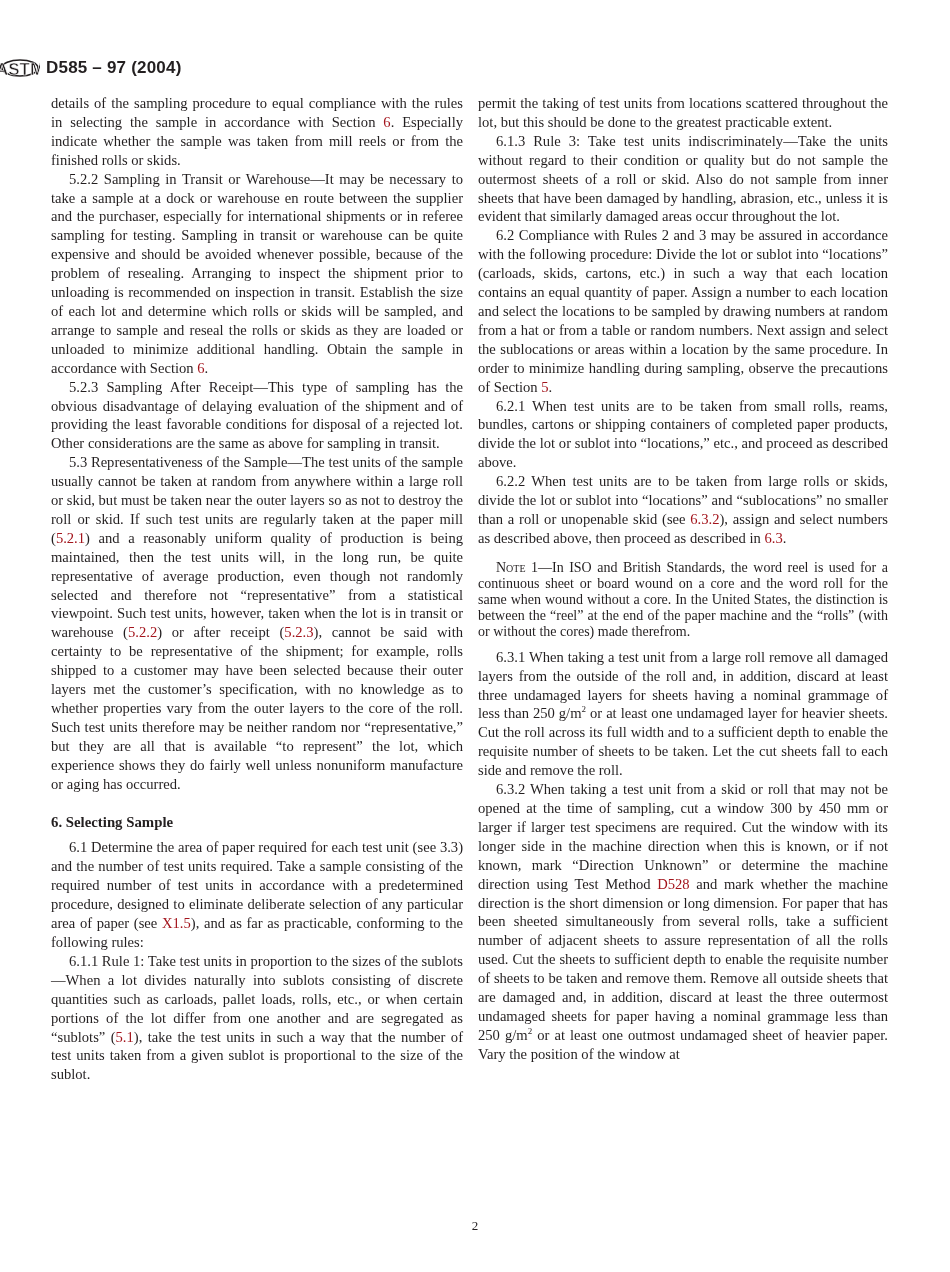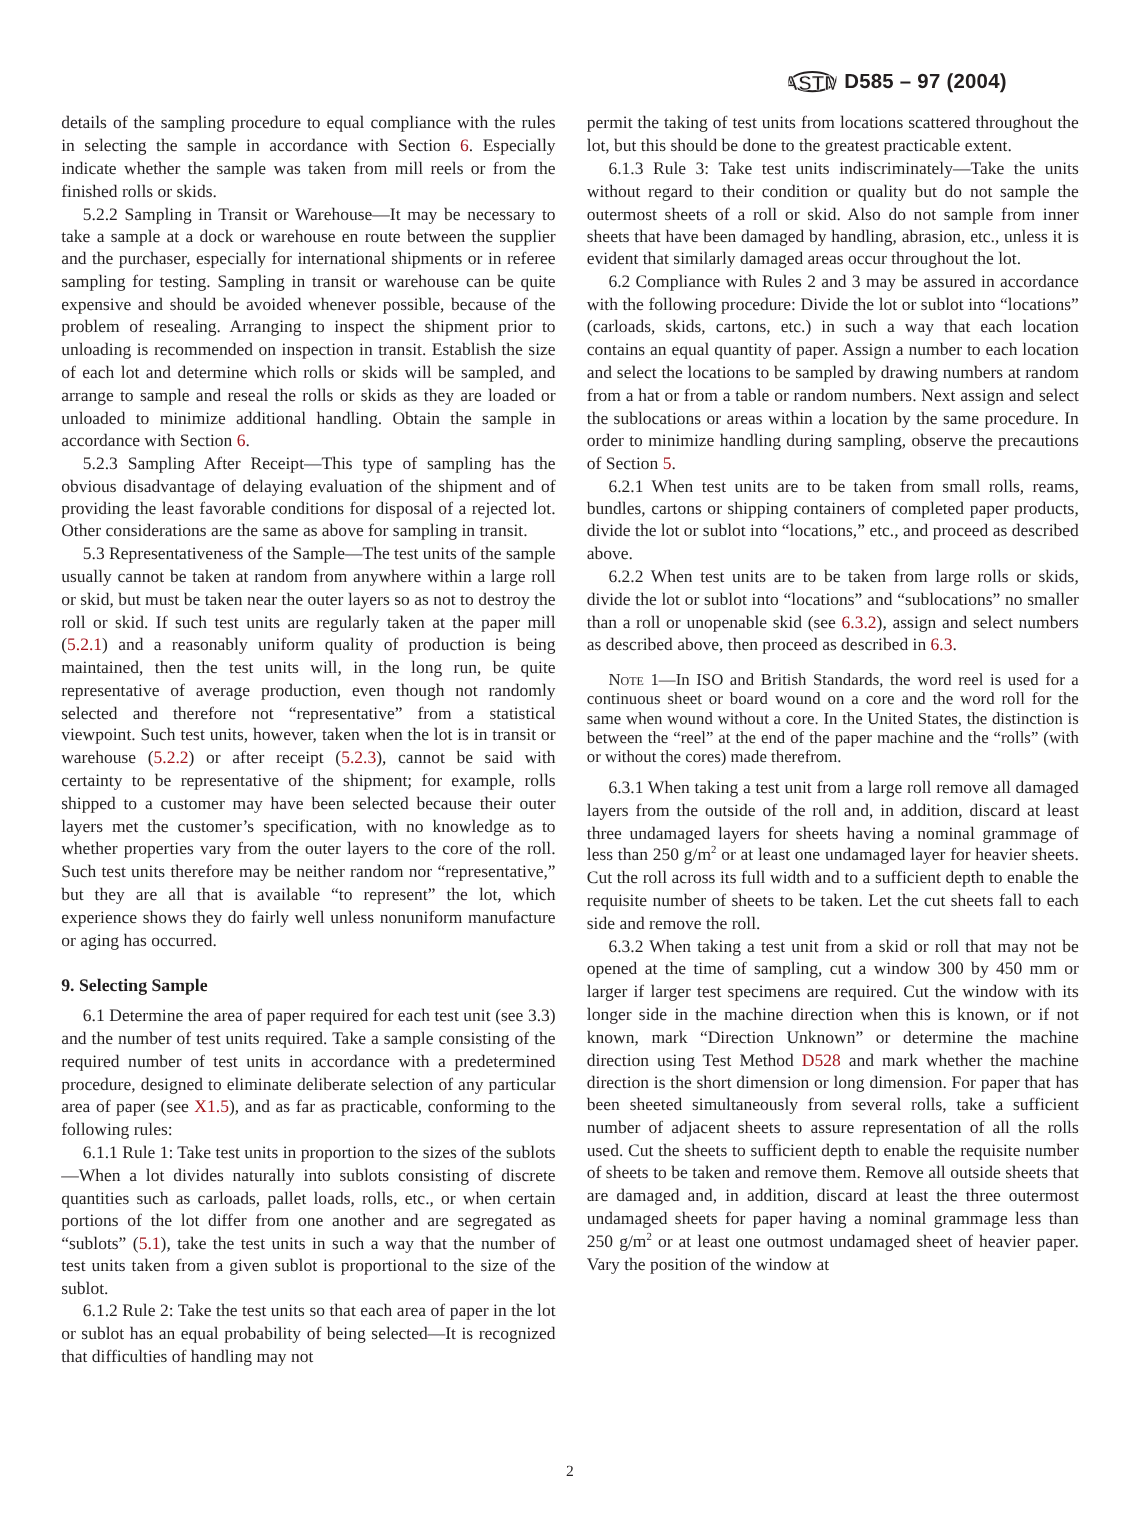--- a/index.html
+++ b/index.html
@@ -1,23 +1,23 @@
 <!DOCTYPE html>
 <html><head>
 <meta charset="utf-8">
 <style>
   html, body { margin: 0; padding: 0; background: #ffffff; }
   body { width: 950px; height: 1272px; position: relative; overflow: hidden; color: #231f20; }
-  .header { position: absolute; top: 52px; left: 0; width: 823px; text-align: right; height: 36px; margin-left: 16px; }
+  .header { position: absolute; top: 52px; left: 0; width: 823px; text-align: left; height: 36px; }
   .header-inner { display: inline-flex; align-items: center; gap: 6px; }
   .logo { width: 40px; height: 32px; display: inline-block; }
   .doc-id { font-family: "Liberation Sans", sans-serif; font-weight: bold; font-size: 17px; color: #231f20; letter-spacing: 0.2px; }
   .col { position: absolute; top: 94px; width: 412px; font-family: "Liberation Serif", serif; font-size: 14.6px; line-height: 18.9px; text-align: justify; hyphens: manual; }
   .col-left { left: 51px; }
-  .col-right { left: 489px; width: 410px; }
+  .col-right { left: 478px; width: 410px; }
   p { margin: 0; }
   .indent { text-indent: 18px; }
   .it { }
   .link { color: #a3141c; }
   .section-head { font-weight: bold; margin-top: 19px; margin-bottom: 7px; font-size: 14.8px; }
   .note { font-size: 14px; line-height: 16px; margin-top: 12px; margin-bottom: 8px; text-indent: 18px; }
   .note-label { font-variant: small-caps; }
   sup { font-size: 9px; line-height: 0; }
   .page-num { position: absolute; top: 1218px; left: 0; width: 950px; text-align: center; font-family: "Liberation Serif", serif; font-size: 13px; }
 </style>
@@ -38,27 +38,26 @@
 
 <div class="col col-left">
   <p><span>details of the sampling procedure to equal compliance with the rules in selecting the sample in accordance with Section </span><span class="link">6</span><span>. Especially indicate whether the sample was taken from mill reels or from the finished rolls or skids.</span></p>
 
   <p class="indent"><span>5.2.2 </span><span class="it">Sampling in Transit or Warehouse</span><span>—It may be necessary to take a sample at a dock or warehouse en route between the supplier and the purchaser, especially for international shipments or in referee sampling for testing. Sampling in transit or warehouse can be quite expensive and should be avoided whenever possible, because of the problem of resealing. Arranging to inspect the shipment prior to unloading is recommended on inspection in transit. Establish the size of each lot and determine which rolls or skids will be sampled, and arrange to sample and reseal the rolls or skids as they are loaded or unloaded to minimize additional handling. Obtain the sample in accordance with Section </span><span class="link">6</span><span>.</span></p>
 
   <p class="indent"><span>5.2.3 </span><span class="it">Sampling After Receipt</span><span>—This type of sampling has the obvious disadvantage of delaying evaluation of the shipment and of providing the least favorable conditions for disposal of a rejected lot. Other considerations are the same as above for sampling in transit.</span></p>
 
   <p class="indent"><span>5.3 </span><span class="it">Representativeness of the Sample</span><span>—The test units of the sample usually cannot be taken at random from anywhere within a large roll or skid, but must be taken near the outer layers so as not to destroy the roll or skid. If such test units are regularly taken at the paper mill (</span><span class="link">5.2.1</span><span>) and a reasonably uniform quality of production is being maintained, then the test units will, in the long run, be quite representative of average production, even though not randomly selected and therefore not “representative” from a statistical viewpoint. Such test units, however, taken when the lot is in transit or warehouse (</span><span class="link">5.2.2</span><span>) or after receipt (</span><span class="link">5.2.3</span><span>), cannot be said with certainty to be representative of the shipment; for example, rolls shipped to a customer may have been selected because their outer layers met the customer’s specification, with no knowledge as to whether properties vary from the outer layers to the core of the roll. Such test units therefore may be neither random nor “representative,” but they are all that is available “to represent” the lot, which experience shows they do fairly well unless nonuniform manufacture or aging has occurred.</span></p>
 
-  <p class="section-head">9. Selecting Sample</p>
+  <p class="section-head">6. Selecting Sample</p>
 
   <p class="indent"><span>6.1 </span><span>Determine the area of paper required for each test unit (see 3.3) and the number of test units required. Take a sample consisting of the required number of test units in accordance with a predetermined procedure, designed to eliminate deliberate selection of any particular area of paper (see </span><span class="link">X1.5</span><span>), and as far as practicable, conforming to the following rules:</span></p>
 
   <p class="indent"><span>6.1.1 </span><span class="it">Rule 1: Take test units in proportion to the sizes of the sublots</span><span>—When a lot divides naturally into sublots consisting of discrete quantities such as carloads, pallet loads, rolls, etc., or when certain portions of the lot differ from one another and are segregated as “sublots” (</span><span class="link">5.1</span><span>), take the test units in such a way that the number of test units taken from a given sublot is proportional to the size of the sublot.</span></p>
 
-  <p class="indent"><span>6.1.2 </span><span class="it">Rule 2: Take the test units so that each area of paper in the lot or sublot has an equal probability of being selected</span><span>—It is recognized that difficulties of handling may not</span></p>
 </div>
 
 <div class="col col-right">
   <p>permit the taking of test units from locations scattered throughout the lot, but this should be done to the greatest practicable extent.</p>
 
   <p class="indent"><span>6.1.3 </span><span class="it">Rule 3: Take test units indiscriminately</span><span>—Take the units without regard to their condition or quality but do not sample the outermost sheets of a roll or skid. Also do not sample from inner sheets that have been damaged by handling, abrasion, etc., unless it is evident that similarly damaged areas occur throughout the lot.</span></p>
 
   <p class="indent"><span>6.2 </span><span class="it">Compliance with Rules 2 and 3</span><span> may be assured in accordance with the following procedure: Divide the lot or sublot into “locations” (carloads, skids, cartons, etc.) in such a way that each location contains an equal quantity of paper. Assign a number to each location and select the locations to be sampled by drawing numbers at random from a hat or from a table or random numbers. Next assign and select the sublocations or areas within a location by the same procedure. In order to minimize handling during sampling, observe the precautions of Section </span><span class="link">5</span><span>.</span></p>
 
   <p class="indent"><span>6.2.1 </span><span>When test units are to be taken from </span><span class="it">small rolls, reams, bundles, cartons or shipping containers</span><span> of completed paper products, divide the lot or sublot into “locations,” etc., and proceed as described above.</span></p>

